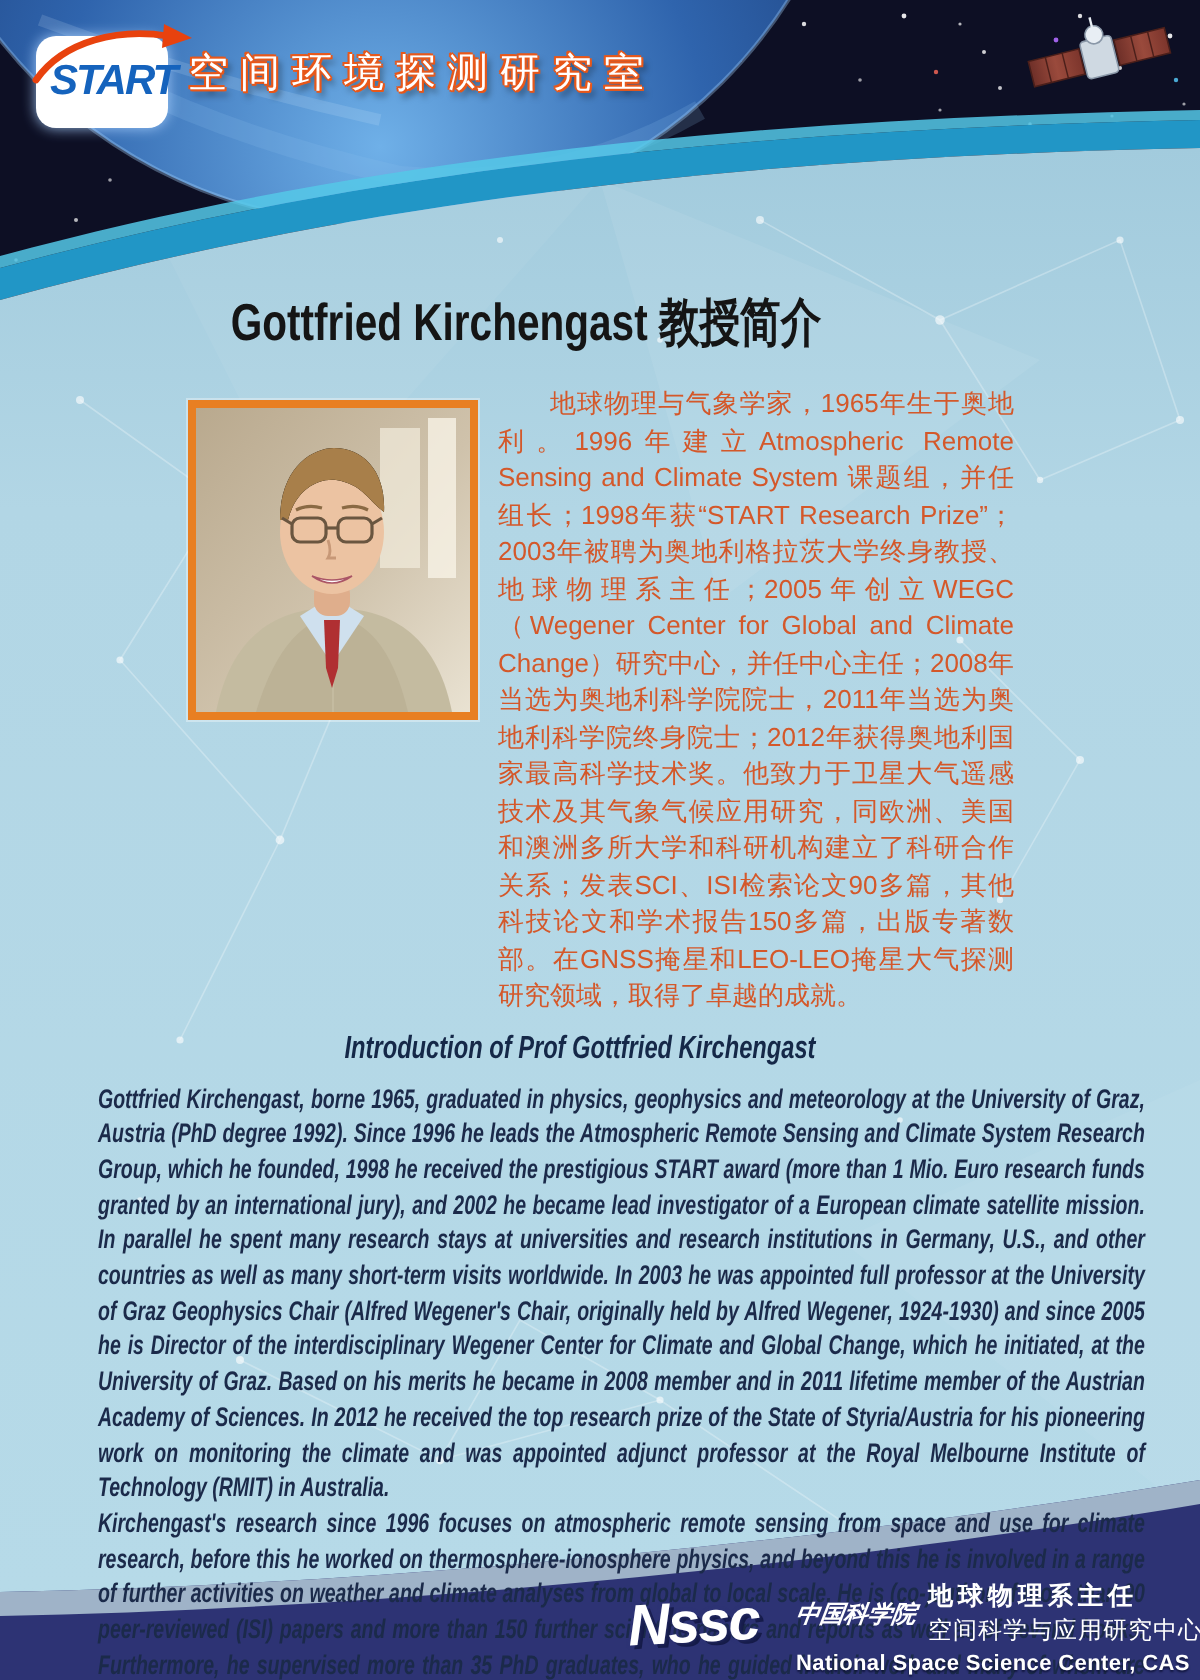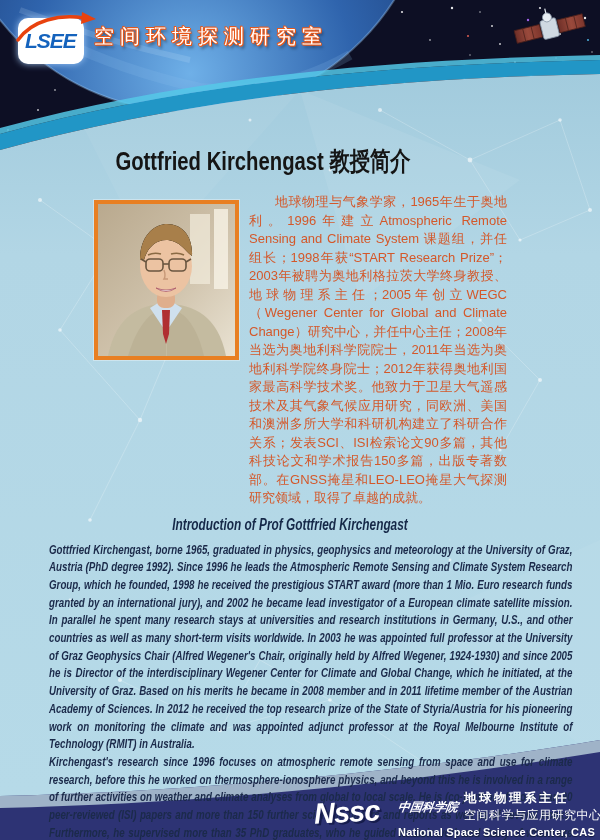--- a/index.html
+++ b/index.html
@@ -181,21 +181,21 @@
         <circle cx="450" cy="560" r="1.4"></circle>
           <circle cx="70" cy="600" r="1.4"></circle>
       </g>
     </g>
 
     <path d="M0,796 C200,792 420,770 600,740 L600,752 C420,782 200,804 0,808 Z" fill="#9fb3c8"></path>
   </svg>
 
   <header class="header">
     <div class="logo-box">
-      <span class="logo-text">LSEE</span>
+      <span class="logo-text">START</span>
       <svg class="logo-swoosh" width="86" height="34" viewBox="0 0 86 34">
         <path d="M6,32 C20,12 48,6 72,10" fill="none" stroke="#e8420e" stroke-width="3.4" stroke-linecap="round"></path>
         <polygon points="70,4 84,11 69,16" fill="#e8420e"></polygon>
       </svg>
     </div>
     <div class="lab-names">
       <div class="lab-zh">空间环境探测研究室</div>
     </div>
   </header>
 

